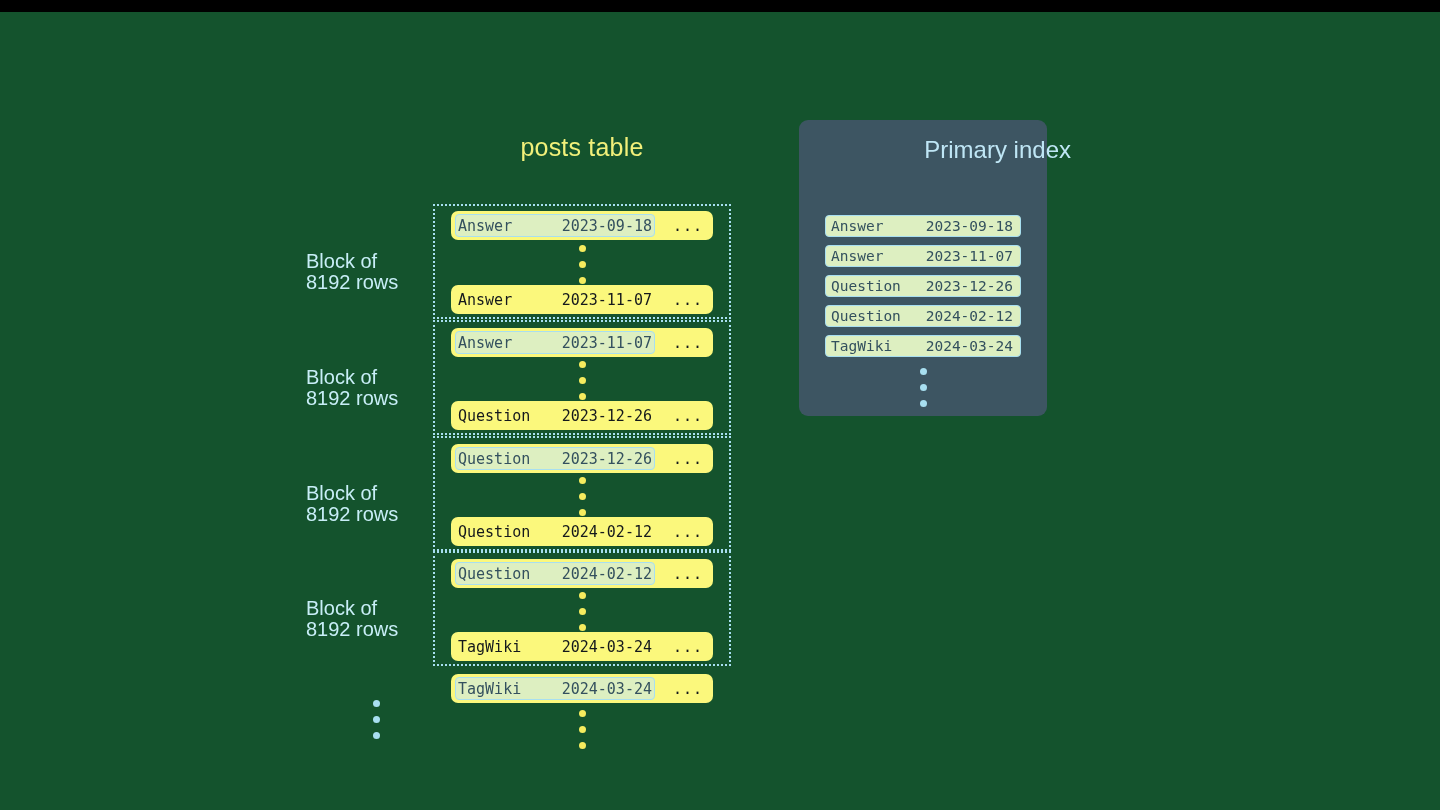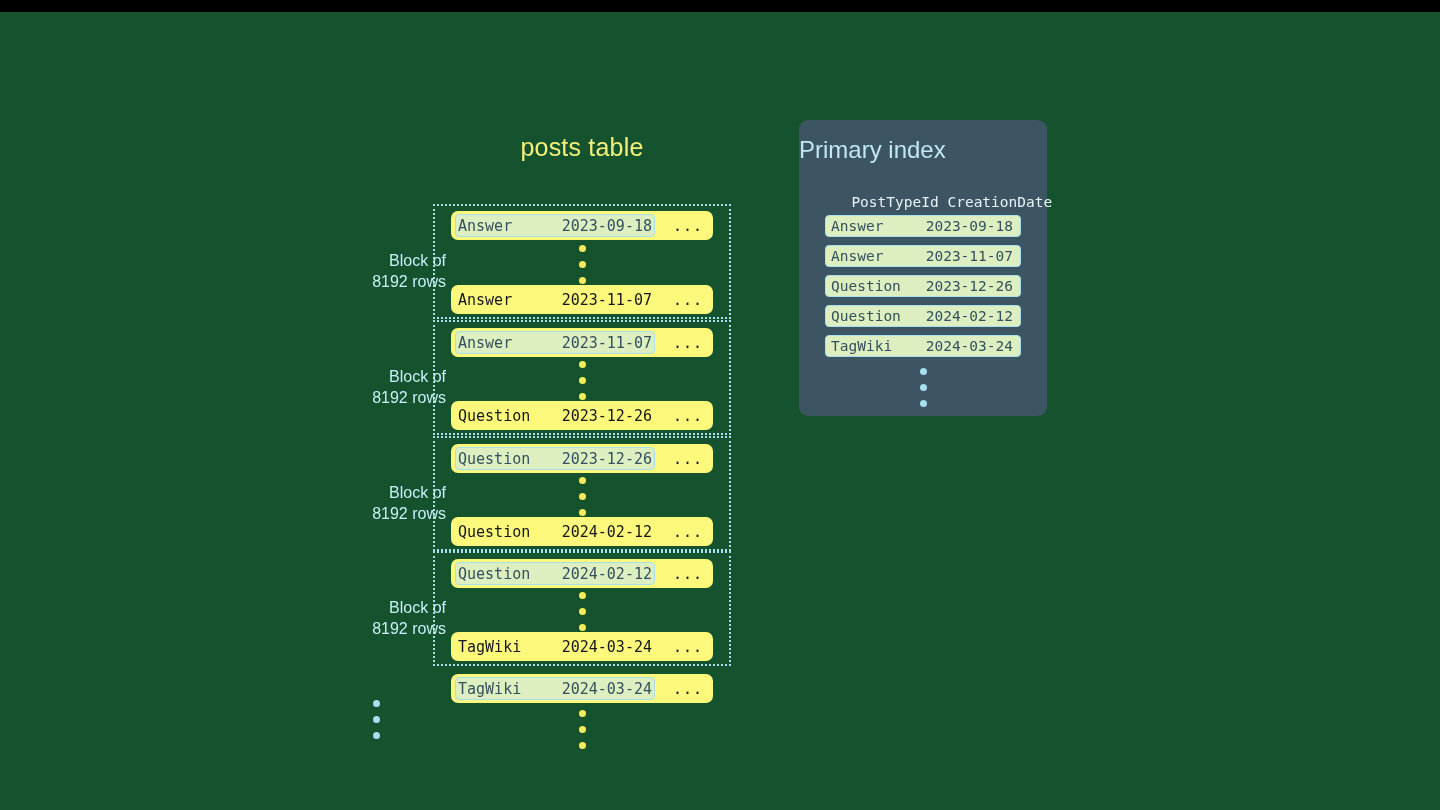--- a/index.html
+++ b/index.html
@@ -59,23 +59,23 @@
     position: absolute;
     left: 433px;
     width: 298px;
     border: 2px dotted #a8dff0;
     box-sizing: border-box;
   }
 
   .block-label {
     position: absolute;
     width: 140px;
-    text-align: right;
+    text-align: left;
     color: #c8eef7;
-    font-size: 16px;
+    font-size: 20px;
     line-height: 20.5px;
     font-family: "Liberation Sans", sans-serif;
   }
 
   
   .row {
     position: absolute;
     left: 451px;
     width: 262px;
     height: 29px;
@@ -167,21 +167,21 @@
     top: 108px;
     width: 248px;
     height: 296px;
     background: #3d5562;
     border-radius: 9px;
   }
   .pi-title {
     position: absolute;
     left: 0; top: 16px;
     width: 272px;
-    text-align: left;
+    text-align: right;
     color: #bfe6f5;
     font-size: 24px;
     font-family: "Liberation Sans", sans-serif;
   }
   .pi-colheaders {
     position: absolute;
     left: 0; top: 58px;
     width: 248px;
     text-align: center;
     font-family: "DejaVu Sans Mono", monospace;
@@ -345,23 +345,20 @@
     <div class="vdots-blue" style="left:369px; top:688px;">
       <i></i>
         <i></i>
         <i></i>
     </div>
   </div>
 
   <div id="primary-index">
     <div class="pi-title">Primary index</div>
 
-    <div class="pi-colheaders">
-      <span>PostTypeId</span><span> </span><span>CreationDate</span>
-    </div>
 
     <div class="pi-row" style="top:95px;">
       <span class="c-type">Answer</span>
       <span class="c-date">2023-09-18</span>
     </div>
     <div class="pi-row" style="top:125px;">
       <span class="c-type">Answer</span>
       <span class="c-date">2023-11-07</span>
     </div>
     <div class="pi-row" style="top:155px;">

